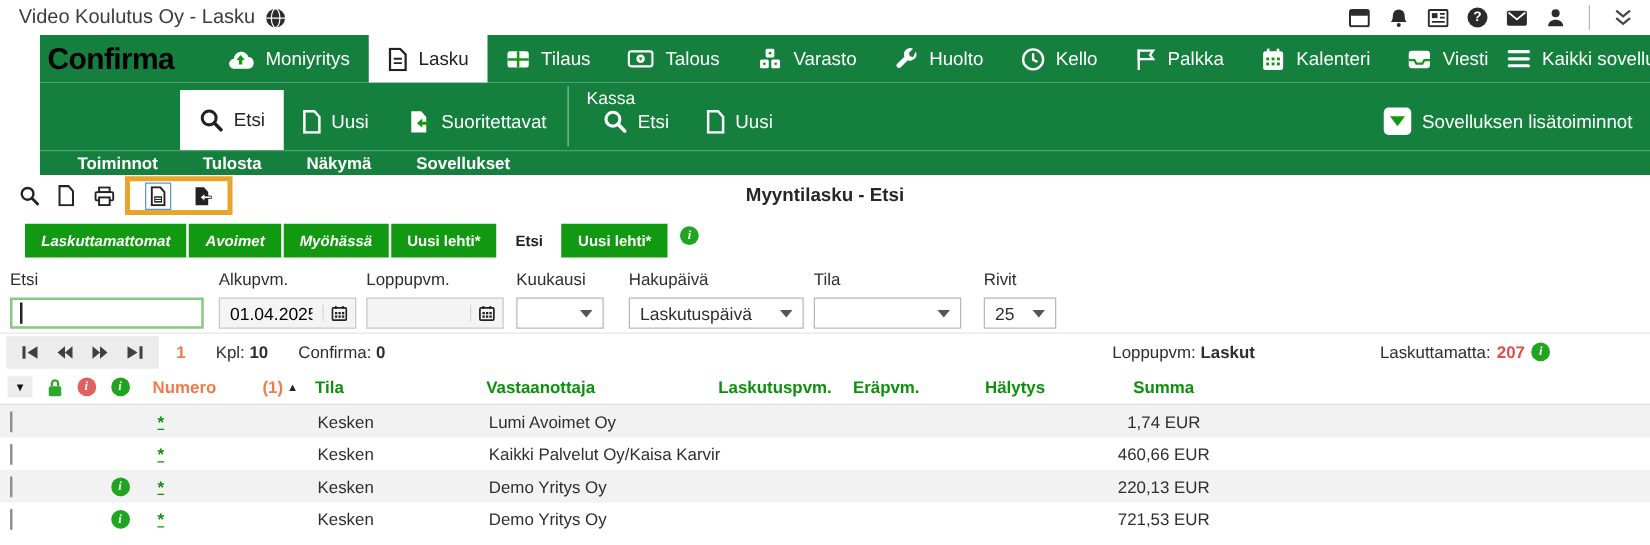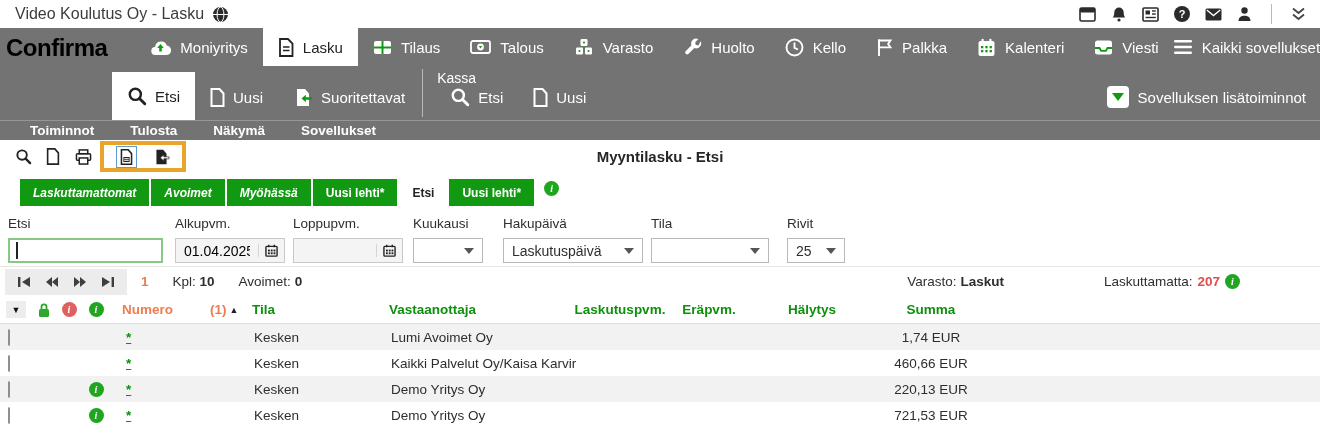--- a/index.html
+++ b/index.html
@@ -1,18 +1,18 @@
 <!DOCTYPE html>
 <html><head>
 <meta charset="utf-8">
 <style>
   * { box-sizing: border-box; margin: 0; padding: 0; }
   html,body { width:1320px; height:436px; overflow:hidden; background:#fff;
     font-family:"Liberation Sans", sans-serif; color:#2e2e2e; }
-  .green { background:#737373; }
+  .green { background:#15803d;margin-left:32px; }
   svg { display:block; }
 
   
   .titlebar { height:28px; display:flex; align-items:center; padding:0 14px 0 15px; background:#fff; }
   .win-title { font-size:16px; color:#3c3c3c; margin-right:8px; }
   .tb-icons { margin-left:auto; display:flex; align-items:center; gap:15px; }
   .tb-divider { width:1px; height:20px; background:#b9b9b9; margin:0 4px; }
   .round-badge { width:16px; height:16px; border-radius:50%; background:#2b2b2b; color:#fff;
     font:bold 11px "Liberation Sans",sans-serif; display:flex; align-items:center; justify-content:center; }
   .q-badge::after { content:"?"; }
@@ -507,23 +507,23 @@
       </span>
     <span class="pg-btn">
         <svg width="14" height="12" viewBox="0 0 14 12" fill="#3f3f3f">
           <polygon points="1,1 1,11 9,6"></polygon>
           <rect x="10.6" y="1" width="2.4" height="10"></rect>
         </svg>
       </span>
   </div>
   <span class="pg-page">1</span>
   <span class="pg-kpl"><span>Kpl:</span> <span class="b">10</span></span>
-  <span class="pg-val"><span>Avoimet:</span> <span class="b">0</span></span>
+  <span class="pg-val"><span>Confirma:</span> <span class="b">0</span></span>
   <div class="pg-right">
-    <span><span>Varasto:</span> <span class="b">Laskut</span></span>
+    <span><span>Loppupvm:</span> <span class="b">Laskut</span></span>
     <span class="pg-lm">
         <span>Laskuttamatta:</span> 
         <span class="red-num">207</span> 
         <span class="info-badge"></span>
       </span>
   </div>
 </div>
 
 <div>
   <div class="trow thead">

